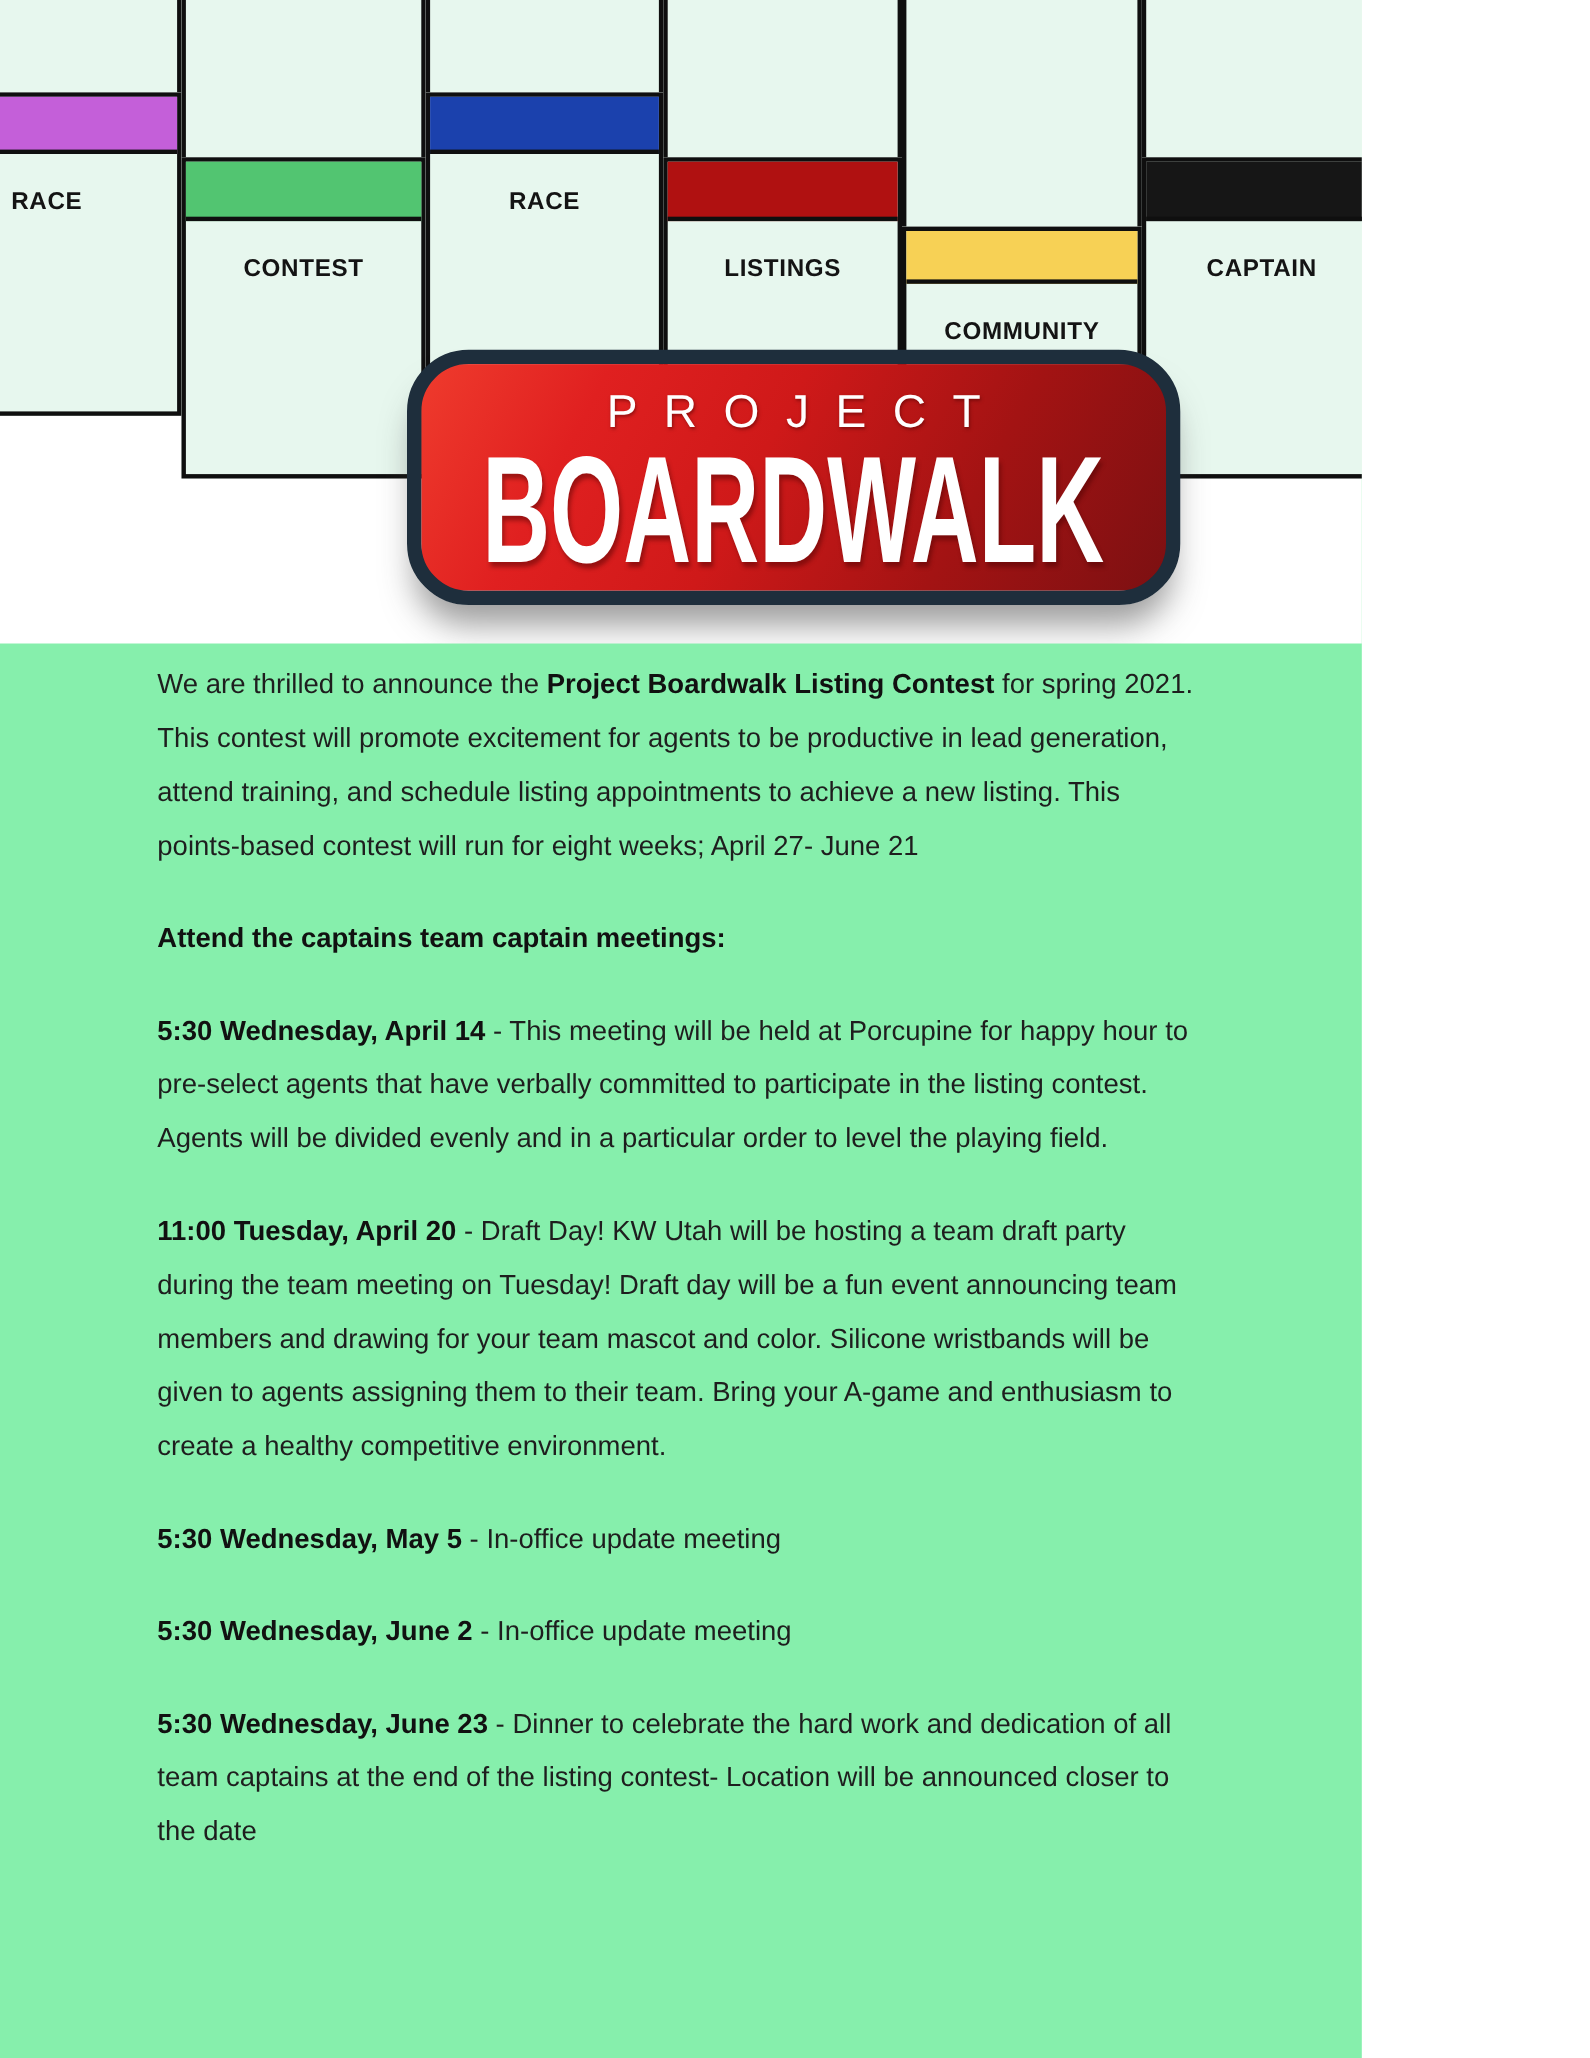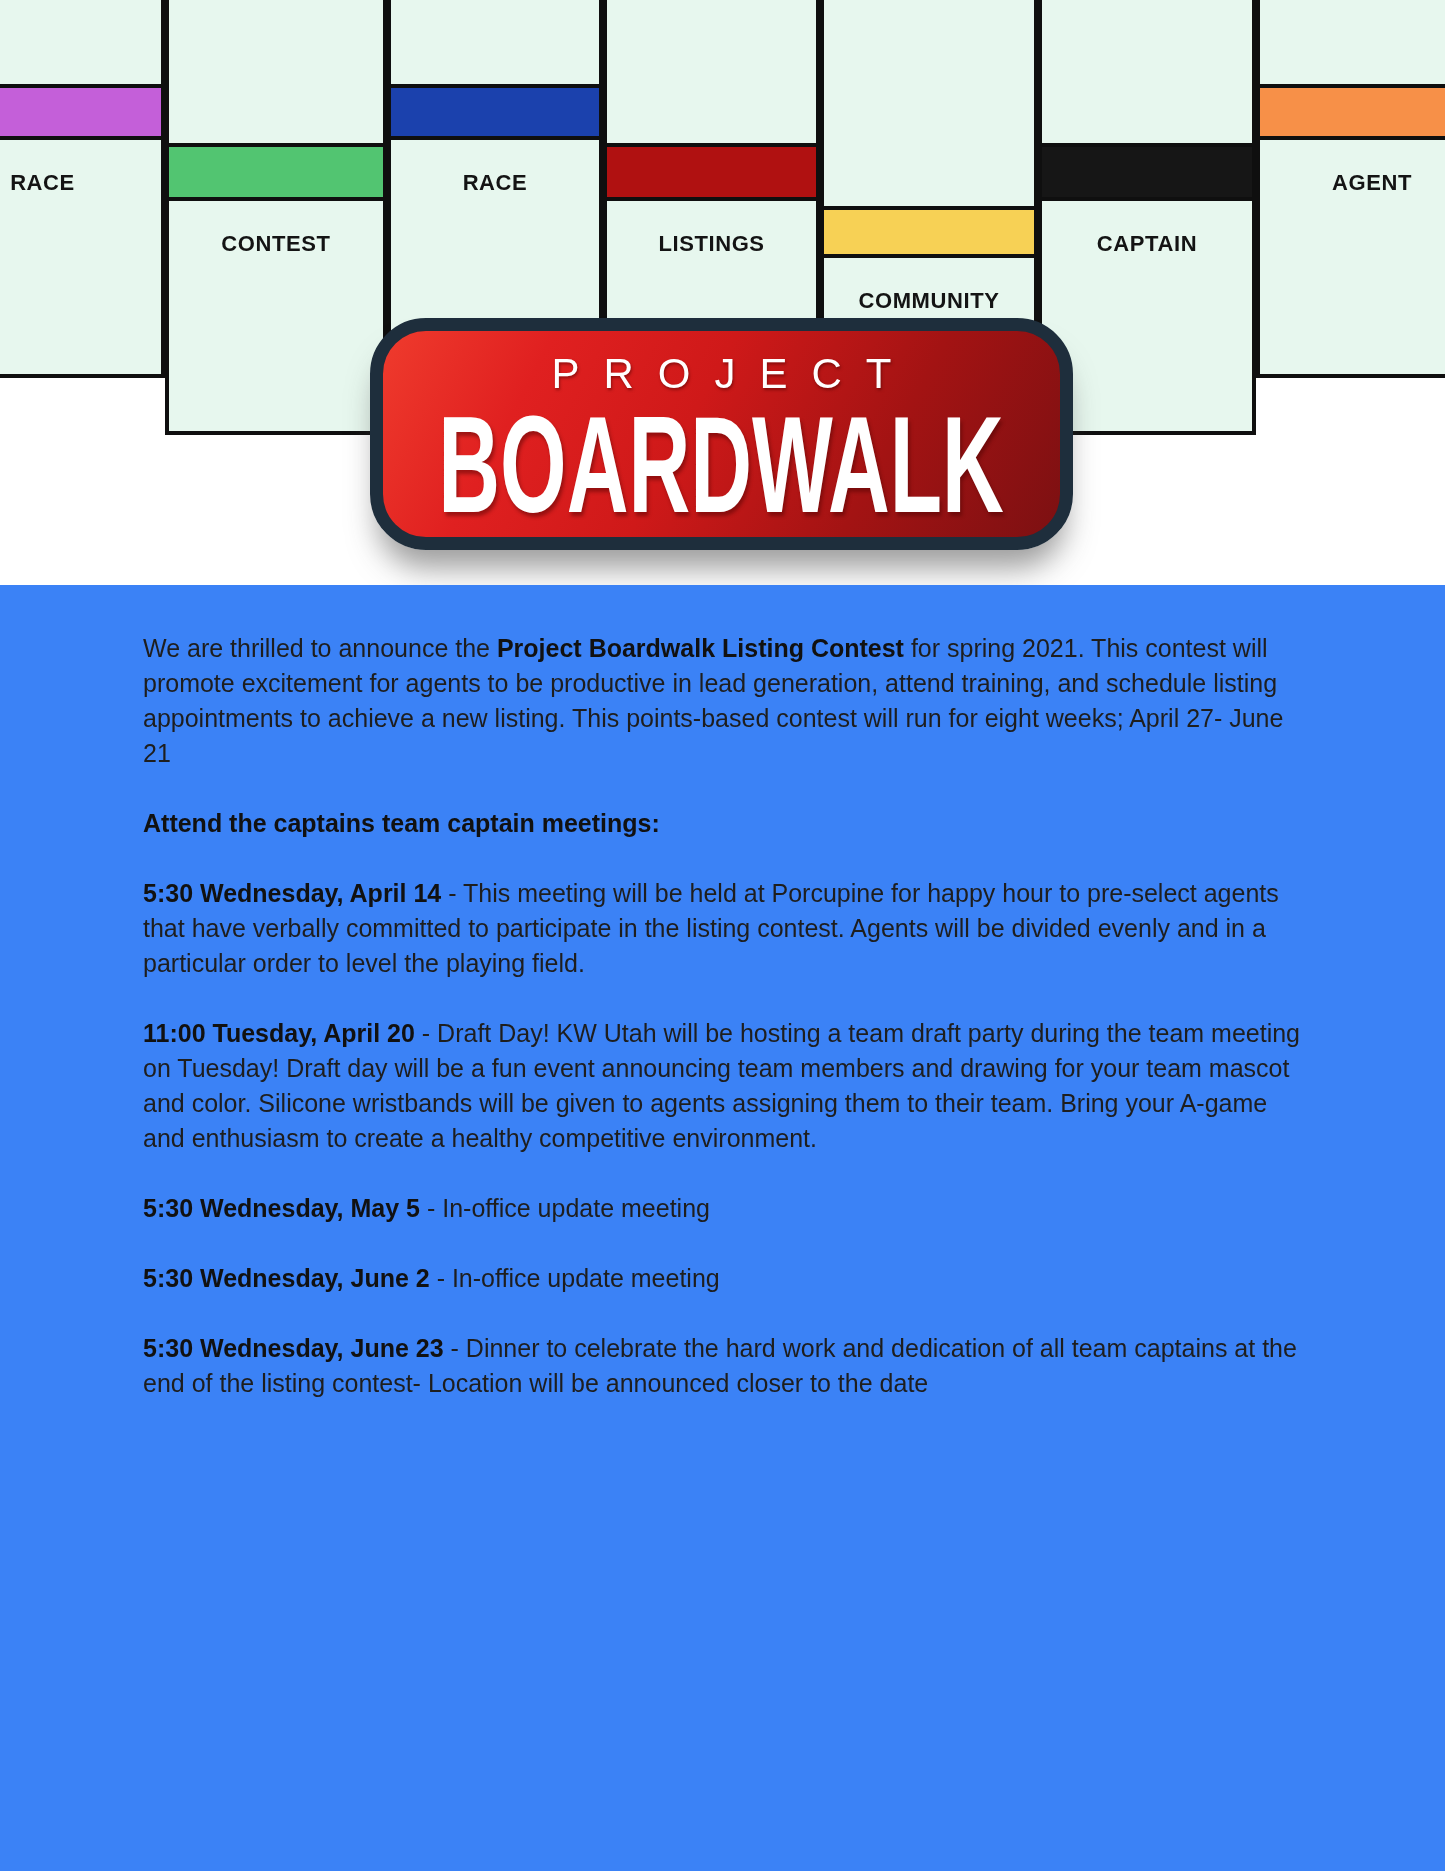--- a/index.html
+++ b/index.html
@@ -1,21 +1,21 @@
 <!DOCTYPE html>
 <html><head>
 <meta charset="utf-8">
 <title>Project Boardwalk</title>
 <style>
   html,body{margin:0;padding:0;background:#ffffff;}
   .page{
     position:relative;
-    width:1445px;
+    width:1238px;
     height:1871px;
-    background:#3b82f6;
+    background:#86efac;
     overflow:hidden;
     font-family:"Liberation Sans",sans-serif;
   }
 
   
   .hero{
     position:relative;
     width:1445px;
     height:585px;
     background:#ffffff;
@@ -105,23 +105,23 @@
     line-height:.95;
     color:#ffffff;
     transform:scaleX(.62);
     transform-origin:center top;
     text-shadow:3px 4px 5px rgba(70,0,0,.45);
     white-space:nowrap;
   }
 
   
   .content{
-    padding:46px 140px 0 143px;
+    padding:13px 140px 0 143px;
     font-size:25px;
-    line-height:35px;
+    line-height:49px;
     color:#1e1e1e;
   }
   .content p{margin:0 0 35px 0;}
   .content strong{font-weight:700;color:#111111;}
   .meetings-heading{font-weight:700;color:#111111;}
 </style>
 </head>
 <body>
 
 <div class="page">

